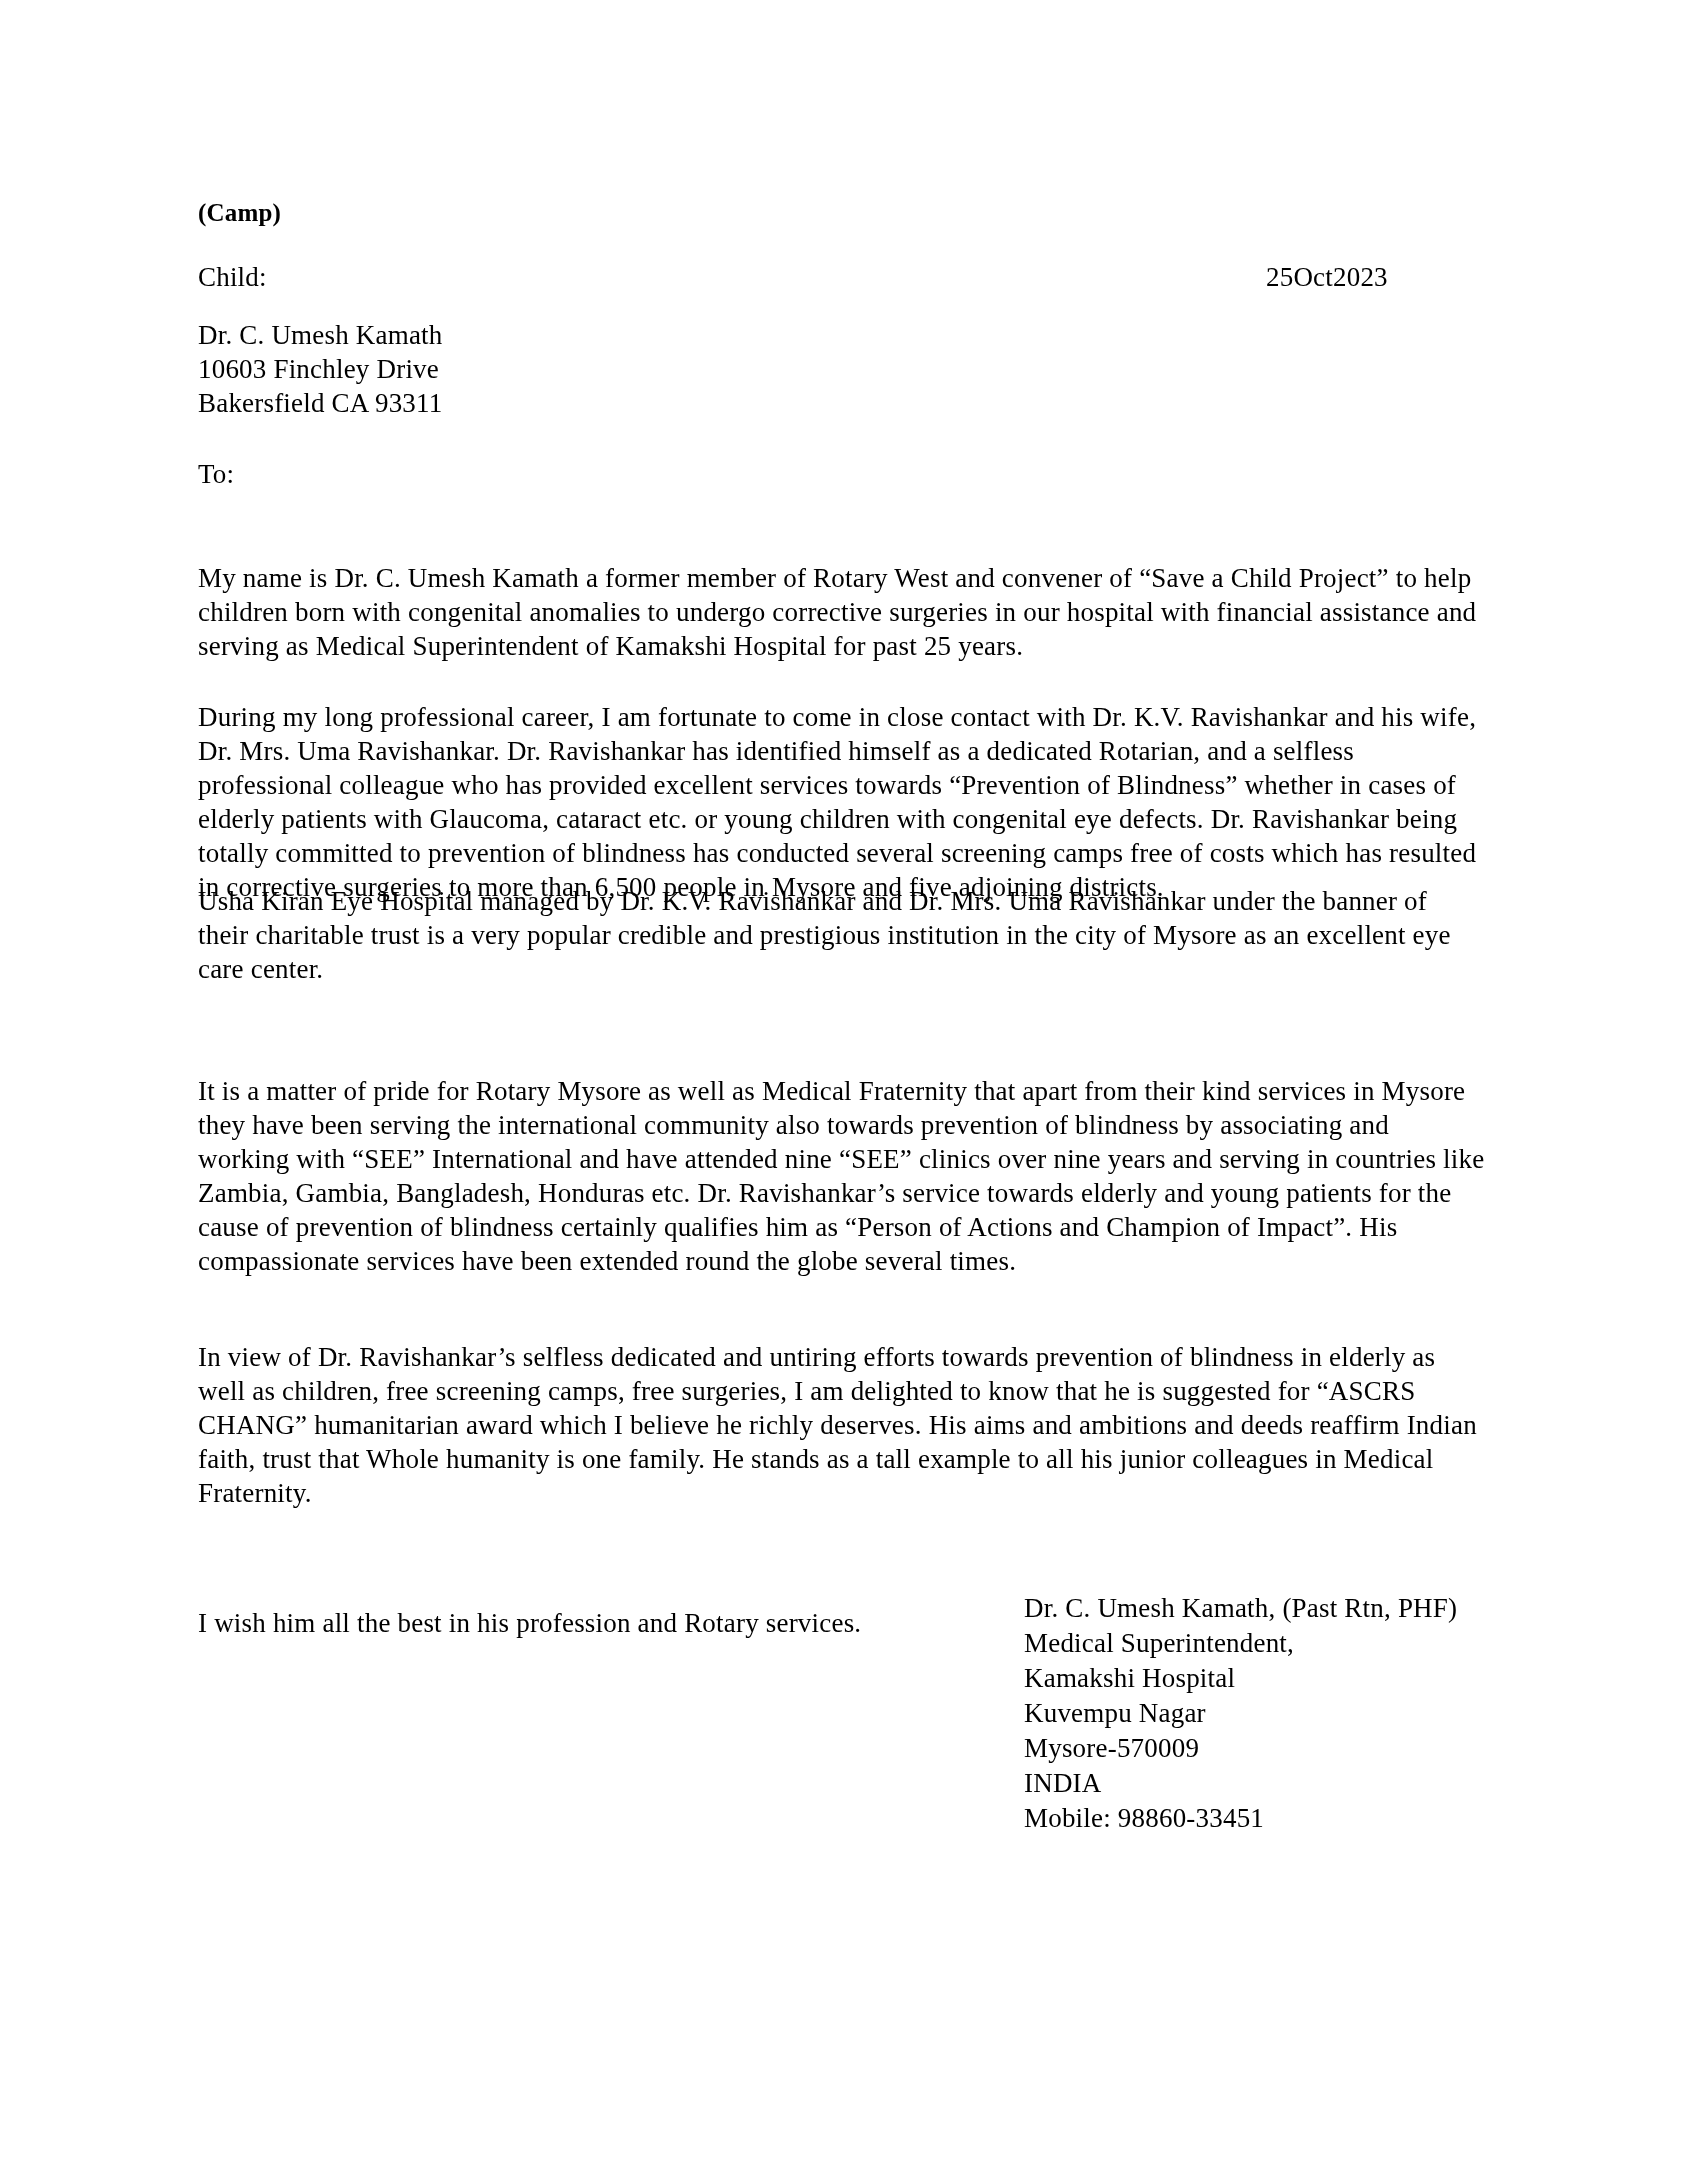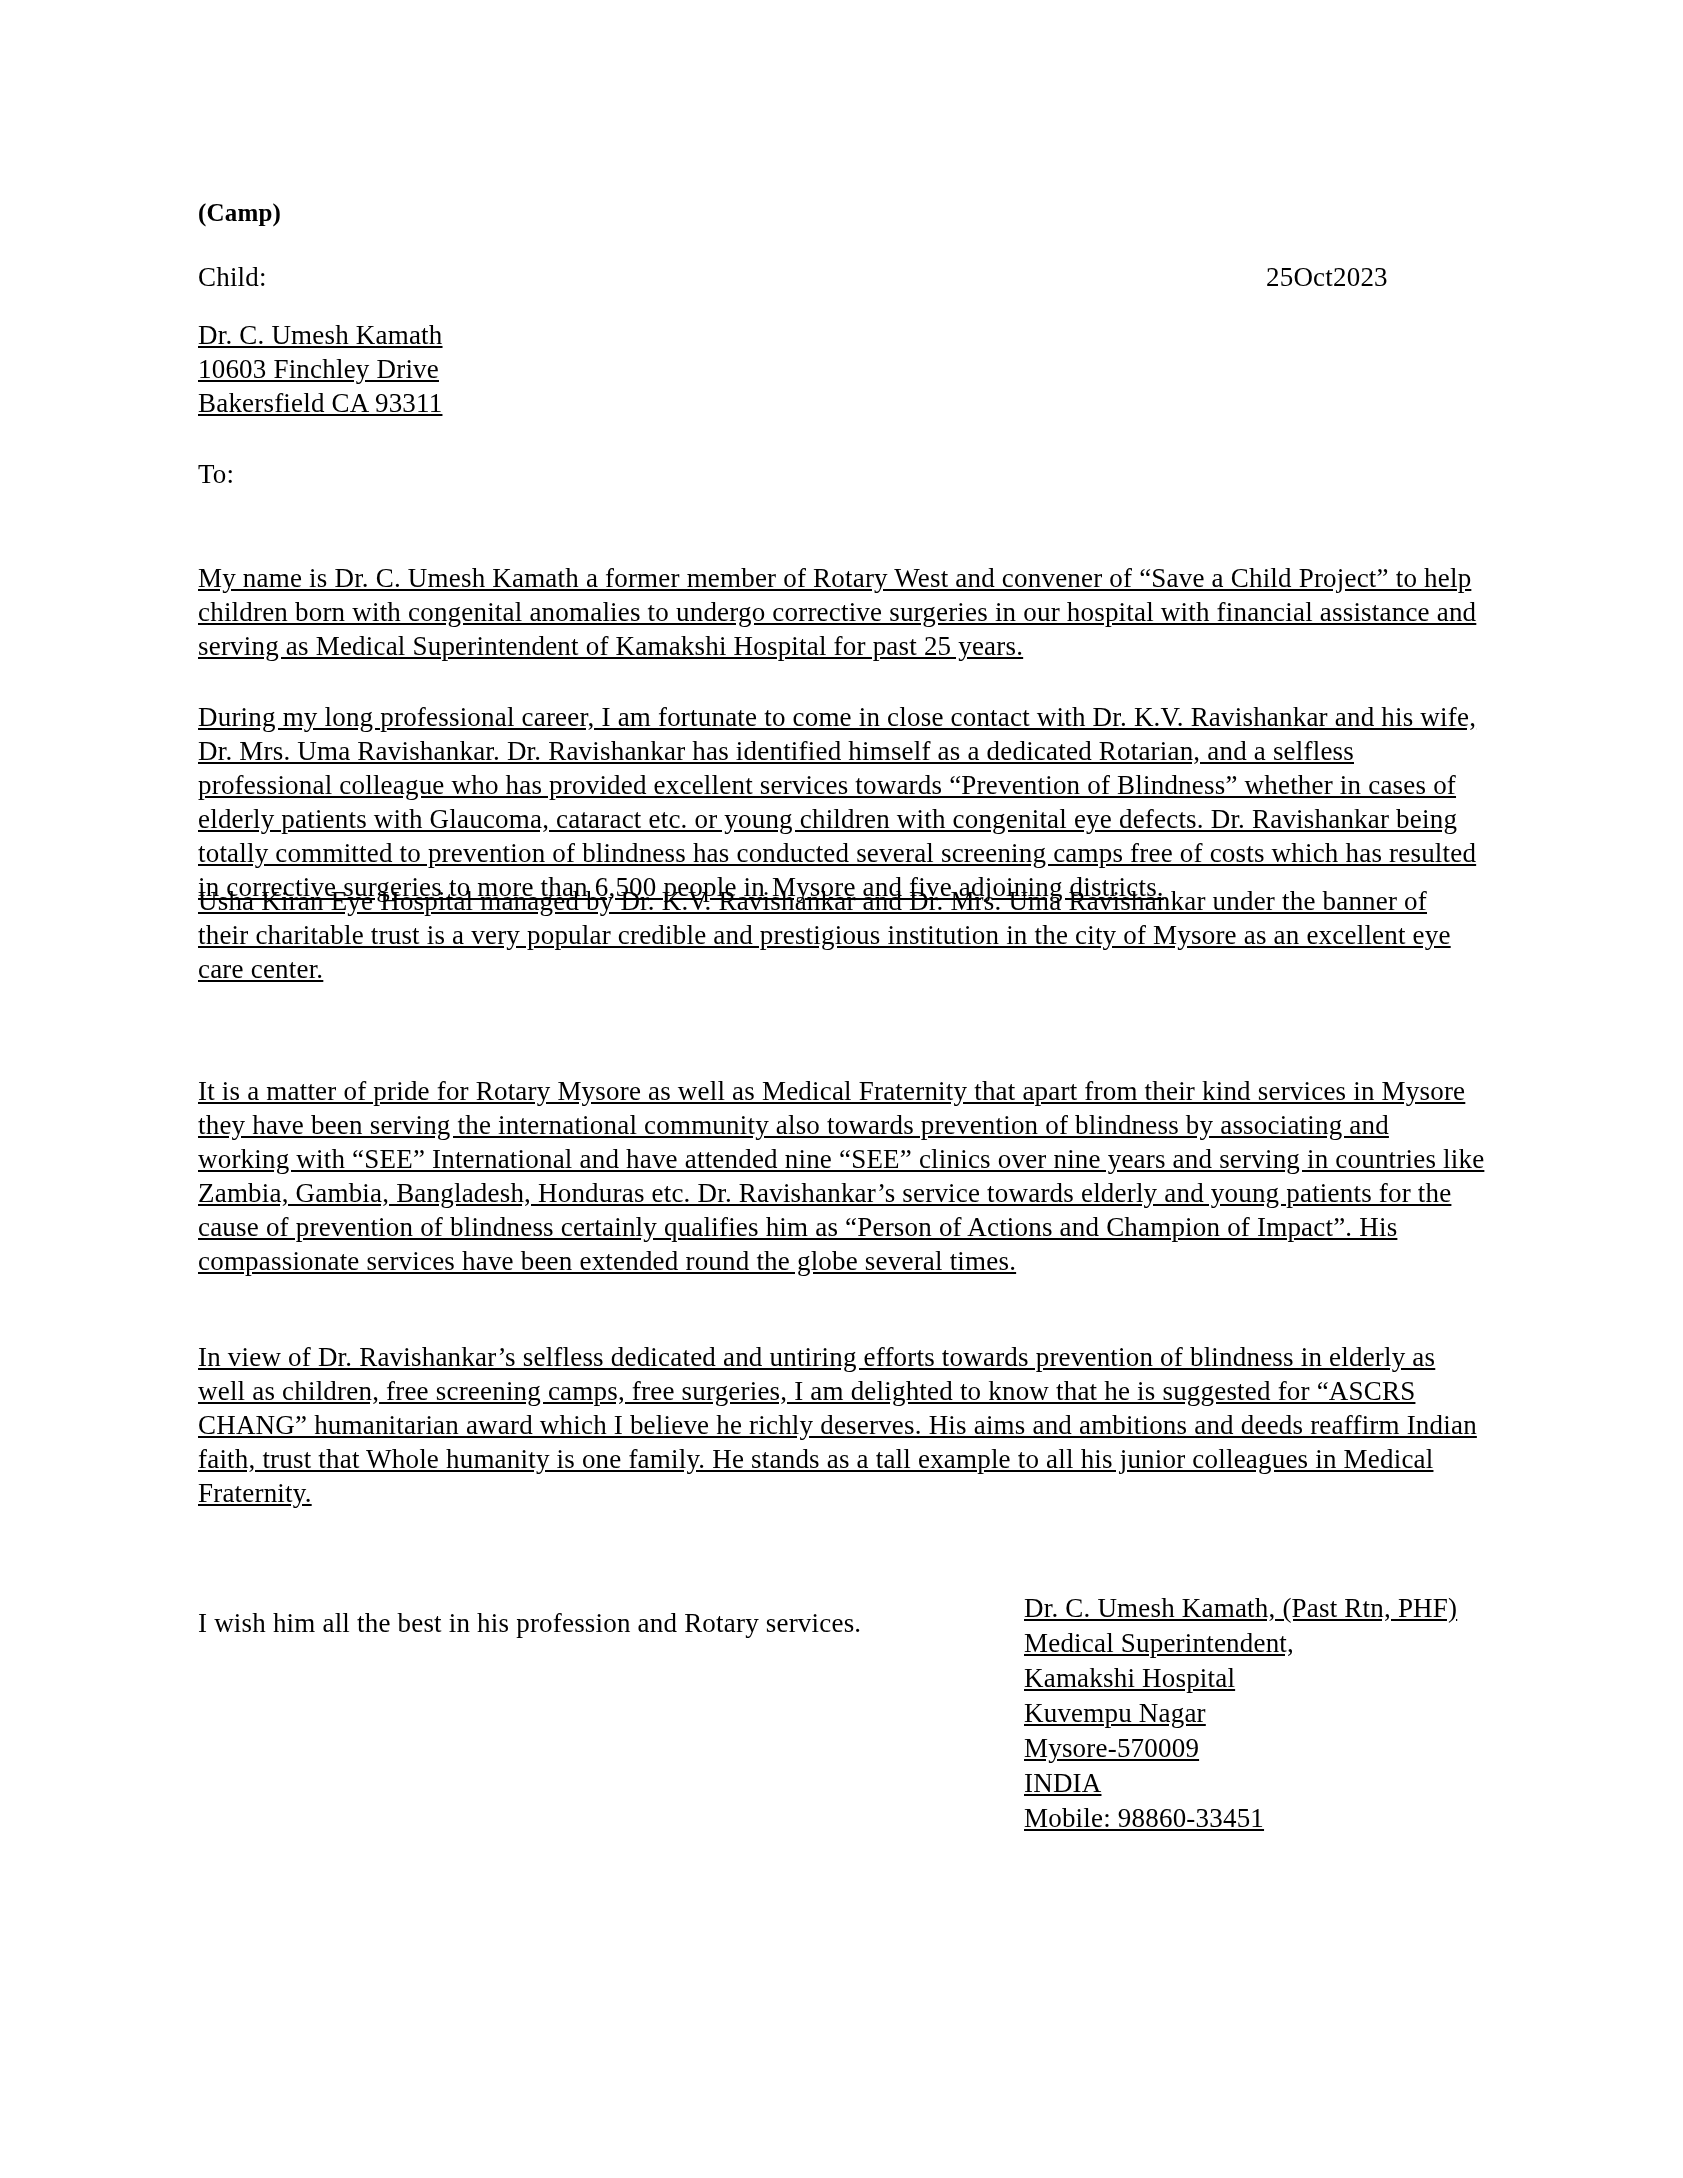--- a/index.html
+++ b/index.html
@@ -19,21 +19,20 @@
   .blk {
     position: absolute;
     left: 198px;
     width: 1406px;
     font-size: 27px;
     line-height: 34px;
     letter-spacing: 0.2px;
   }
   .lines {
     white-space: pre-line;
-    text-decoration: underline;
   }
   .heading {
     top: 193px;
     font-weight: bold;
     font-size: 25px;
     line-height: 40px;
   }
   .from-line { top: 260px; }
   .date {
     position: absolute;

